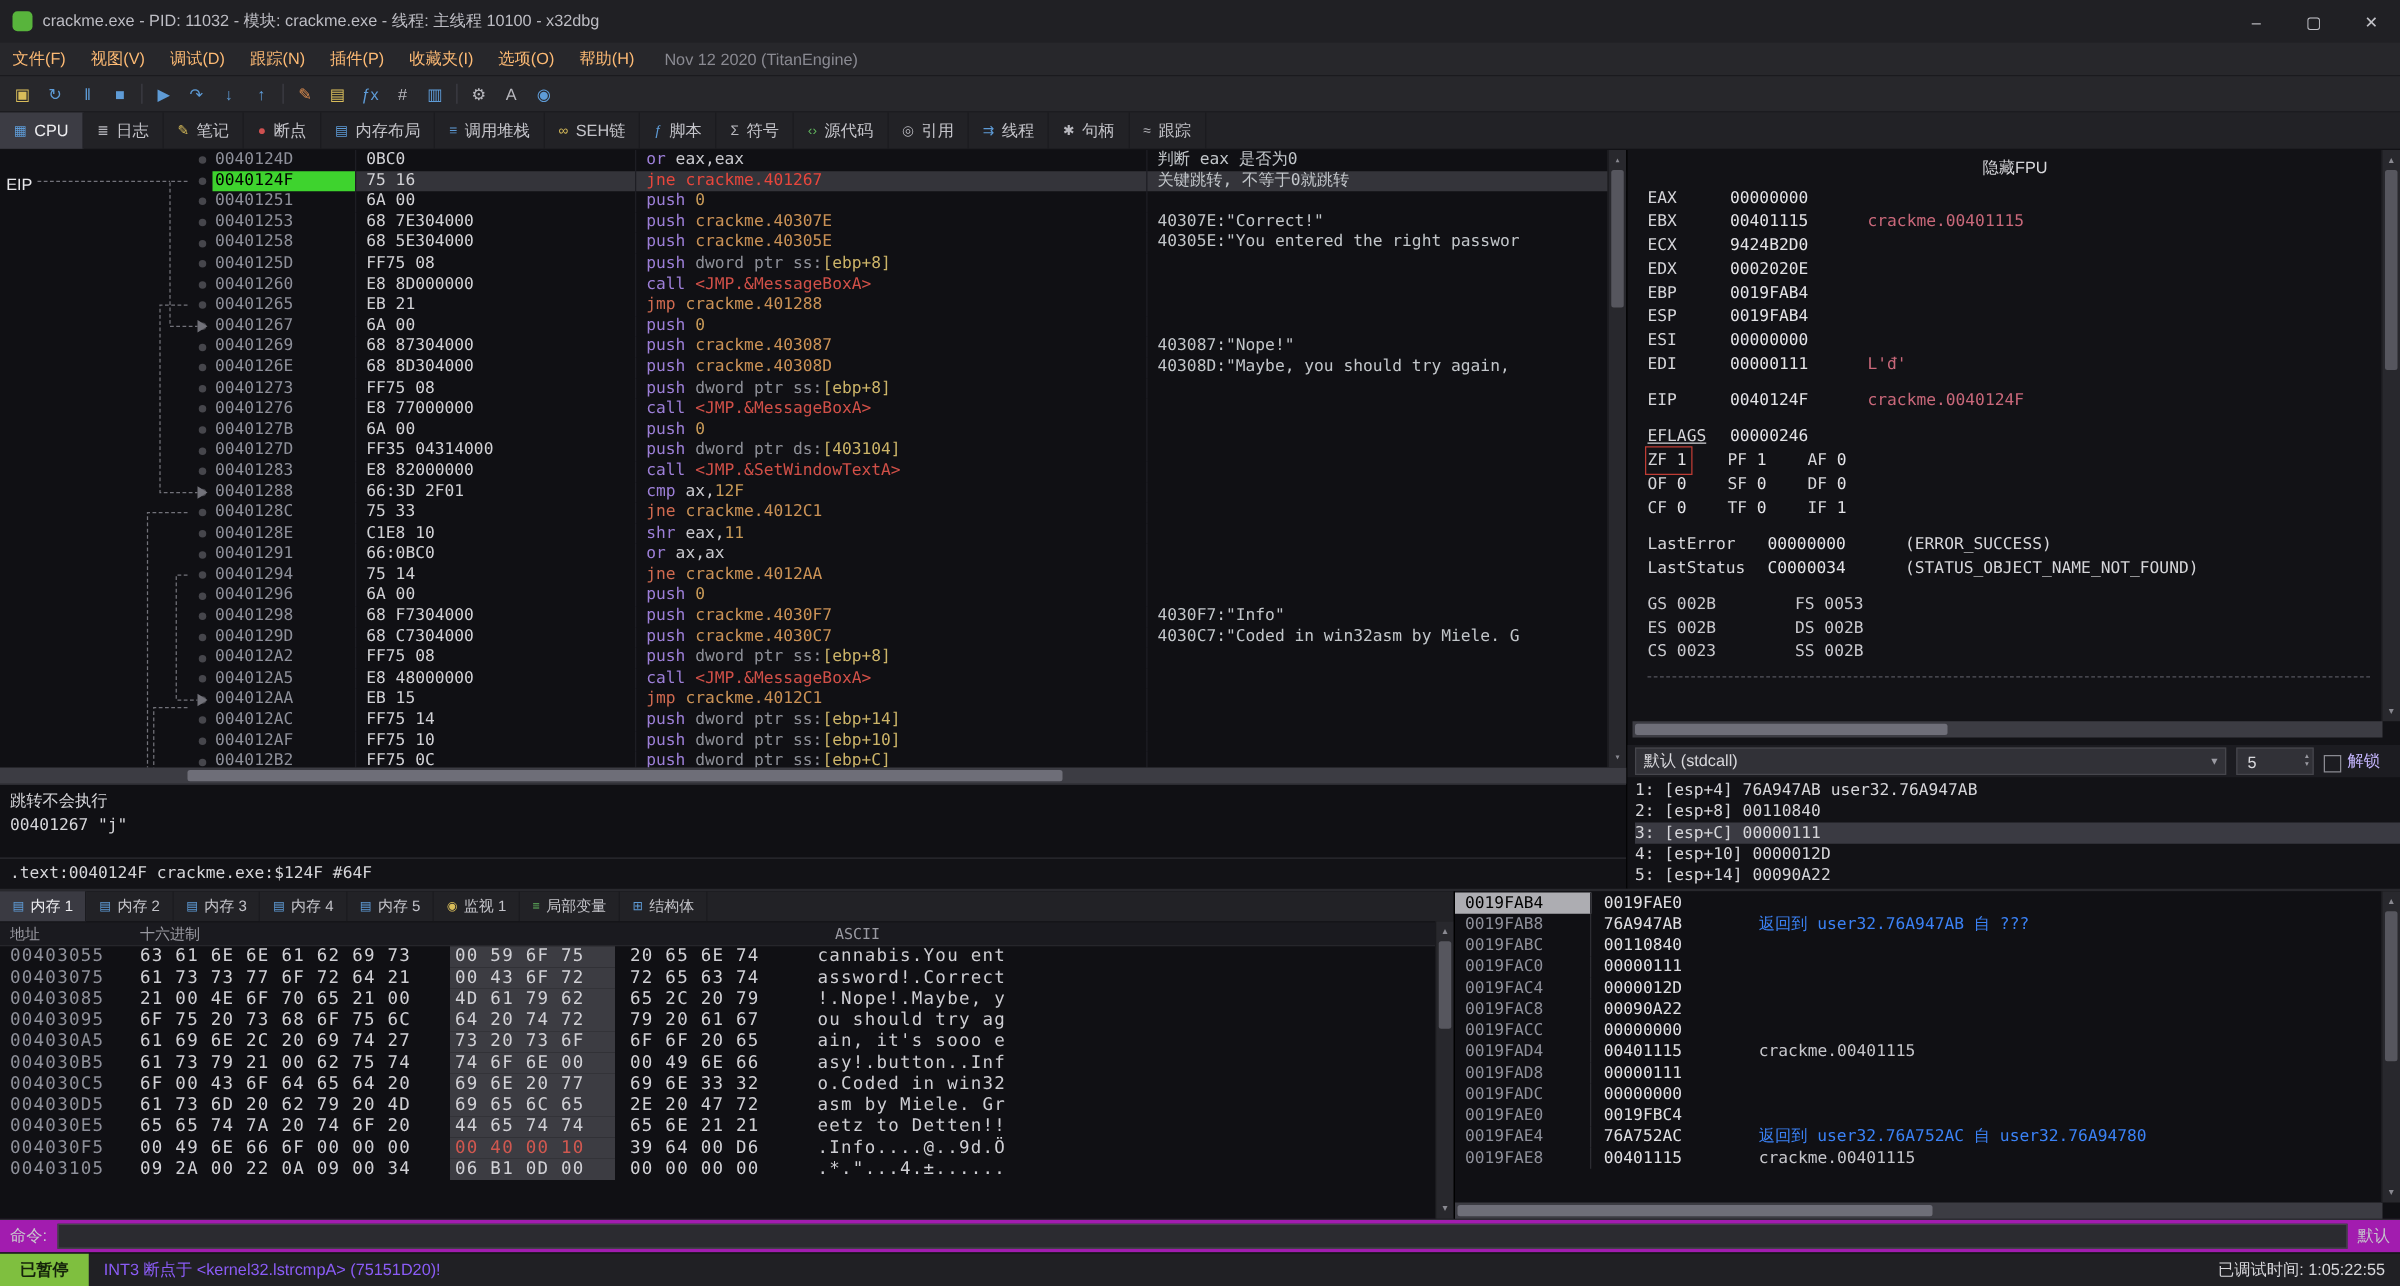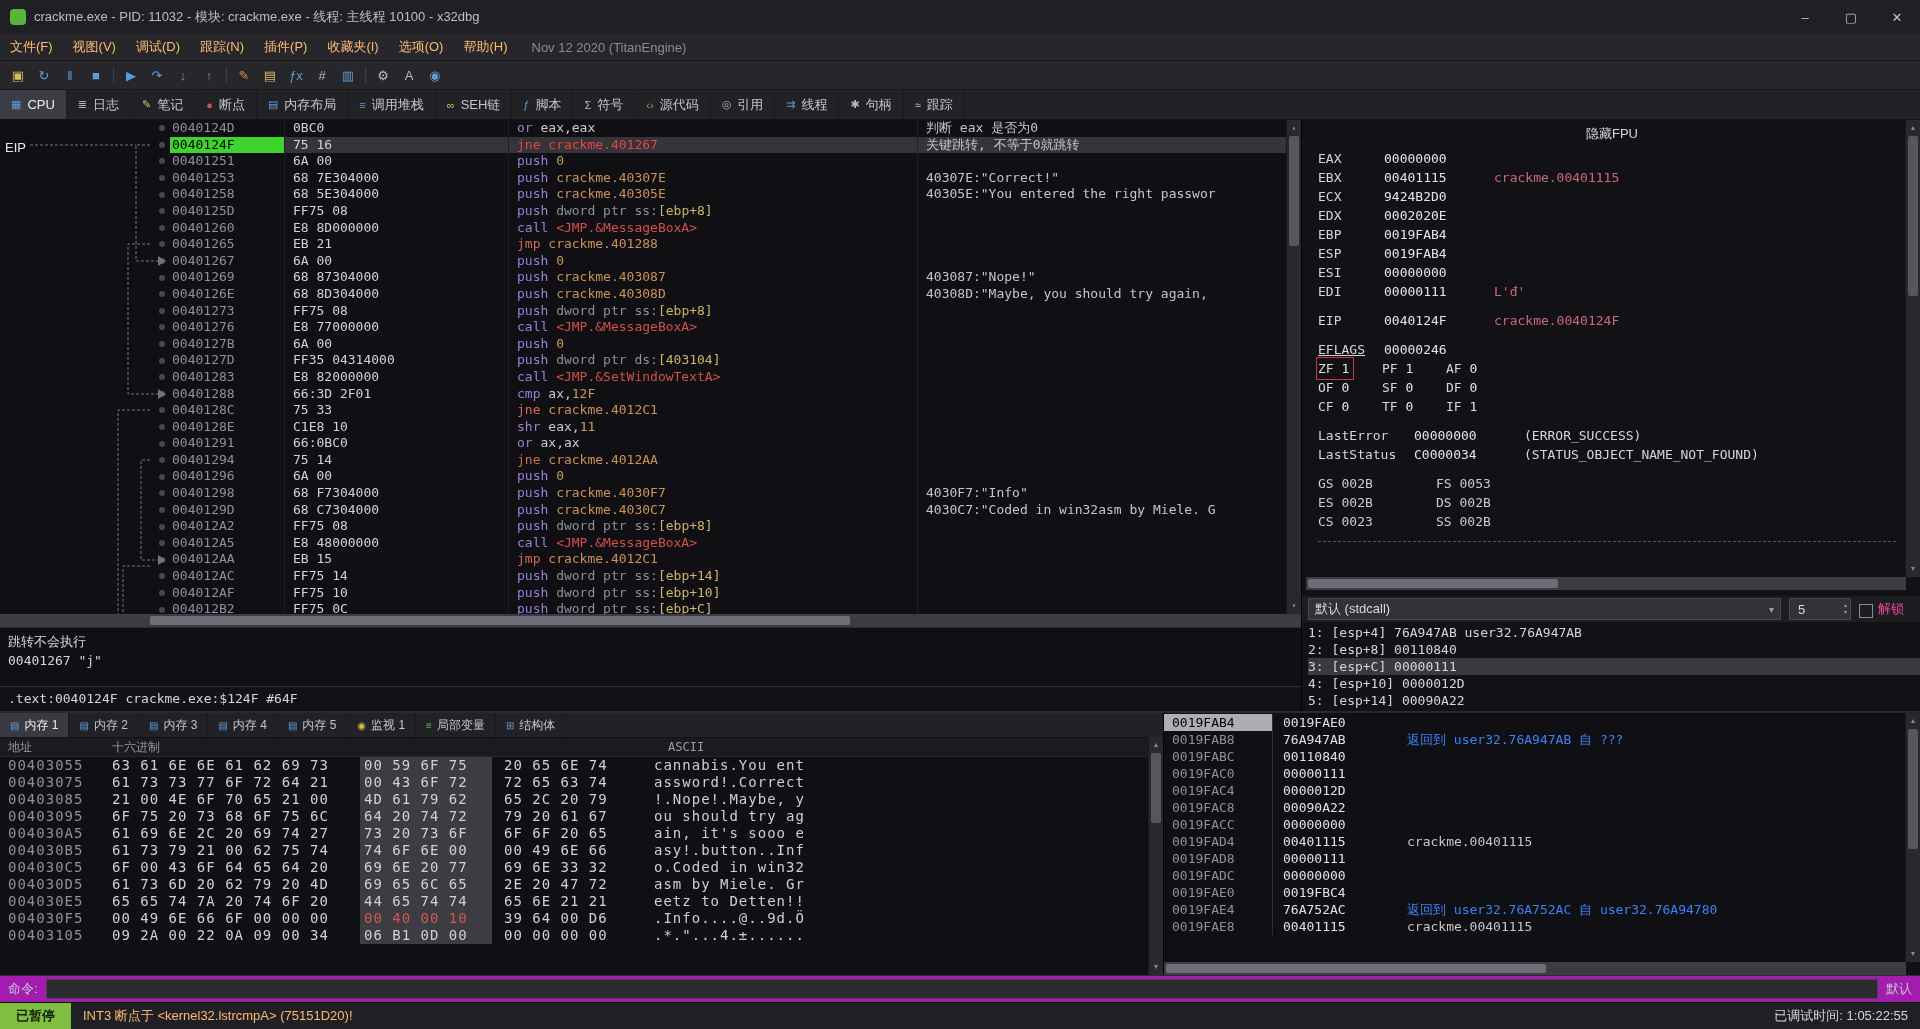--- a/index.html
+++ b/index.html
@@ -83,21 +83,21 @@
   .seggrid{display:grid;grid-template-columns:118px 118px;line-height:19px;}
   .dashsep{border-top:1px dashed #55555E;margin:10px 10px 0 0;height:8px;}
   .regs-hs{margin:0 14px 6px 4px;}
   .conv-row{height:26px;flex:none;display:flex;align-items:center;gap:8px;padding:0 16px 0 6px;background:#1C1C21;}
   .csel{flex:1 1 auto;height:20px;background:#313137;border:1px solid #46464C;display:flex;align-items:center;
         padding:0 6px;color:#D8D8DC;}
   .csel .caret{margin-left:auto;color:#9A9AA2;font-size:10px;}
   .cspin{width:52px;height:20px;background:#313137;border:1px solid #46464C;display:flex;align-items:center;
          padding-left:8px;color:#D8D8DC;}
   .spinarrows{margin-left:auto;display:flex;flex-direction:column;font-size:6px;color:#9A9AA2;line-height:7px;padding-right:3px;}
-  .cchk{display:flex;align-items:flex-end;gap:5px;color:#ec4899;}
+  .cchk{display:flex;align-items:flex-end;gap:5px;color:#c4b5fd;}
   .cbox{width:12px;height:12px;border:1px solid #8A8A92;background:#1C1C21;display:inline-block;}
   .args{flex:none;padding:2px 0 2px 6px;font-family:"DejaVu Sans Mono",monospace;font-size:13px;background:#121216;}
   .arow{height:17px;line-height:17px;white-space:nowrap;color:#D6D6DA;}
   .arow.sel{background:#3A3A42;}
   
   .lower{height:262px;flex:none;display:flex;border-top:2px solid #28282D;}
   .dump-dock{width:1163px;flex:none;display:flex;flex-direction:column;background:#101014;position:relative;}
   .dump-tabs{height:24px;flex:none;background:#222226;display:flex;border-bottom:1px solid #121216;}
   .dtab{display:flex;align-items:center;gap:5px;padding:0 10px;color:#C4C4CA;border-right:1px solid #1B1B1F;font-size:12px;}
   .dtab i{font-size:10px;}
@@ -129,21 +129,21 @@
   .stack-hscroll{flex:none;margin-right:14px;}
   .stack-vscroll{top:0;bottom:13px;}
   
   .cmdbar{height:26px;flex:none;display:flex;align-items:center;background:#a21caf;border-top:1px solid #2C2C32;
           padding:0 8px;gap:8px;}
   .cmdinput{flex:1 1 auto;height:18px;background:#2B2B30;border:1px solid #46464C;color:#D8D8DC;
             font-family:"DejaVu Sans Mono",monospace;font-size:12px;padding:0 6px;outline:none;}
   .cmdright{color:#C4C4CA;}
   .statusbar{height:26px;flex:none;display:flex;align-items:center;background:#202024;border-top:1px solid #121216;}
   .statechip{background:#7FBF3F;color:#15230B;height:100%;display:flex;align-items:center;padding:0 16px;font-weight:bold;}
-  .statusmsg{margin-left:12px;color:#fdba74;}
+  .statusmsg{margin-left:12px;color:#8b5cf6;}
   .statustime{margin-left:auto;margin-right:12px;color:#D6D6DA;}
 </style>
 </head>
 <body>
 
 <div class="app">
 
   <div class="titlebar">
     <span class="app-icon"></span>
     <span class="title-text">crackme.exe - PID: 11032 - 模块: crackme.exe - 线程: 主线程 10100 - x32dbg</span>

